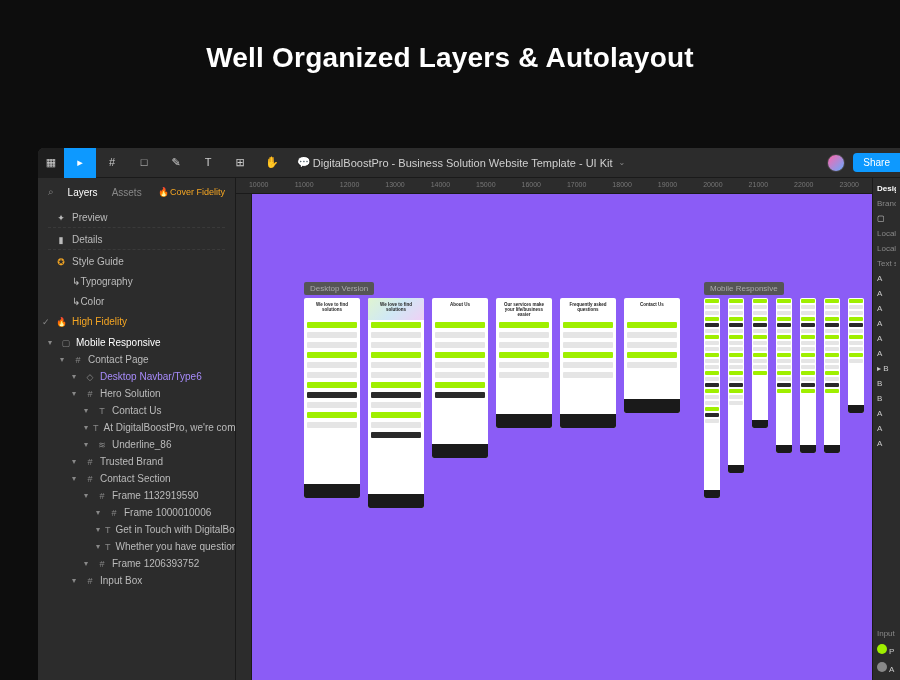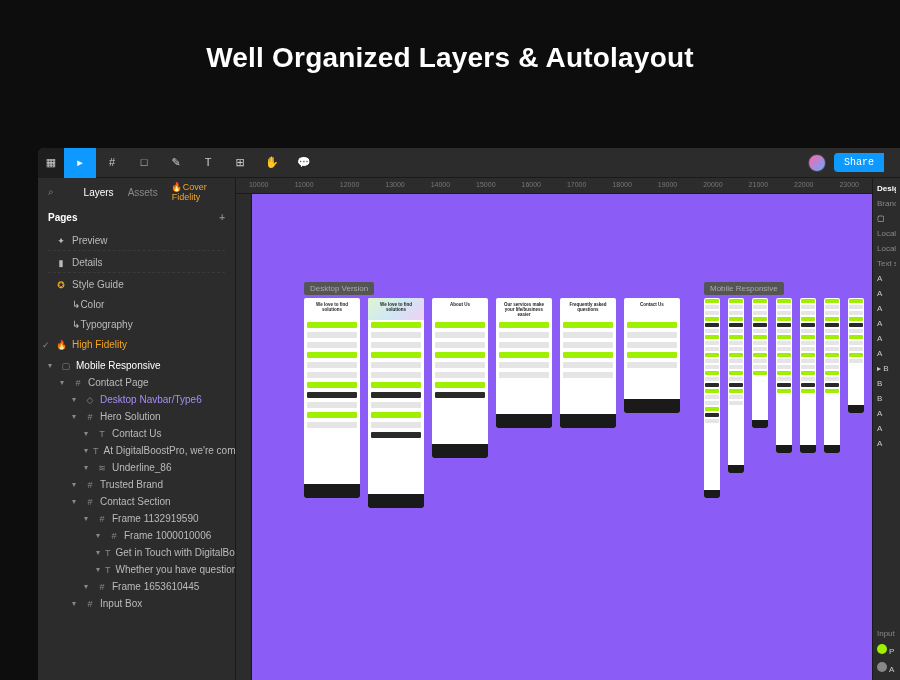--- a/index.html
+++ b/index.html
@@ -45,35 +45,35 @@
     color:#ccc; cursor:pointer;
   }
   .tool-btn.logo { width:26px; background:#1e1e1e; }
   .tool-btn.active { background:#0d99ff; color:#fff; }
   .tool-ico { font-size:11px; line-height:1; }
   .toolbar-title {
     position:absolute; left:50%; transform:translateX(-50%);
     font-size: 11px; color:#d0d0d0; font-weight:400;
     display:flex; align-items:center; gap:6px;
   }
-  .toolbar-right { margin-left:auto; display:flex; align-items:center; gap:8px; padding-right:16px;font-family:Liberation Mono, monospace; }
+  .toolbar-right { margin-left:auto; display:flex; align-items:center; gap:8px; padding-right:0; }
   .avatar { width:18px; height:18px; border-radius:50%; background:linear-gradient(135deg,#f6a,#6af); border:1px solid #444;}
   .share-btn { background:#0d99ff; color:#fff; font-size:10px; padding:4px 10px; border-radius:4px 0 0 4px; cursor:pointer;}
   .app-body { flex:1; display:flex; overflow:hidden; }
 
   
   .left-panel {
     width: 198px; background:#2c2c2c; border-right:1px solid #1a1a1a;
     display:flex; flex-direction:column; font-size:10px; color:#ccc;
     overflow:hidden;
   }
   .tabs { display:flex; align-items:center; height:28px; padding:0 10px; gap:14px; }
   .tabs .search-ico { font-size:10px; color:#888; }
   .tab { color:#888; cursor:pointer;}
-  .tab.active { color:#fff;margin-left:16px; }
+  .tab.active { color:#fff; }
   .tabs .tag { margin-left:auto; color:#f5a623; font-size:9px; }
   .section-hdr {
     display:flex; align-items:center; justify-content:space-between;
     padding:6px 10px; font-size:10px; font-weight:600; color:#fff;
   }
   .plus { color:#888; cursor:pointer; }
   .page-item {
     display:flex; align-items:center; gap:6px;
     padding:4px 10px 4px 18px; font-size:10px; color:#bbb; cursor:pointer;
     border-bottom:1px solid transparent;
@@ -179,59 +179,59 @@
       <div class="tool-btn">
           <span class="tool-ico">⊞</span>
         </div>
       <div class="tool-btn">
           <span class="tool-ico">✋</span>
         </div>
       <div class="tool-btn">
           <span class="tool-ico">💬</span>
         </div>
     </div>
+    <div class="toolbar-title">
+      <span>DigitalBoostPro - Business Solution Website Template - UI Kit</span>
+        <span style="font-size:8px;color:#888;">⌄</span>
+    </div>
     <div class="toolbar-right">
       <div class="avatar"></div>
       <div class="share-btn">Share</div>
     </div>
   </div>
 
   <div class="app-body">
 
     <div class="left-panel">
       <div class="tabs">
         <span class="search-ico">⌕</span>
         <span class="tab active">Layers</span>
         <span class="tab">Assets</span>
         <span class="tag">🔥Cover Fidelity</span>
       </div>
-      <div class="section-hdr">
-        <span>Pages</span>
-        <span class="plus">+</span>
-      </div>
       <div>
         <div class="page-item dashed">
             <span class="ico">✦</span>
             <span>Preview</span>
           </div>
         <div class="page-item dashed">
             <span class="ico">▮</span>
             <span>Details</span>
           </div>
         <div class="page-item">
             <span class="ico" style="color:#f5a623">✪</span>
             <span>Style Guide</span>
           </div>
         <div class="page-item">
             <span class="ico"></span>
-            <span>↳Color</span>
+            <span>↳Typography</span>
           </div>
         <div class="page-item">
             <span class="ico"></span>
-            <span>↳Typography</span>
+            <span>↳Color</span>
           </div>
         <div class="page-item hf checked" style="position:relative;">
             <span class="ico">🔥</span>
             <span>High Fidelity</span>
           </div>
       </div>
 
       <div class="layers" id="layers-tree">
           <div class="layer-row l0">
             <span class="caret">▾</span>
@@ -294,21 +294,21 @@
             <span>Get in Touch with DigitalBoos...</span>
           </div>
           <div class="layer-row l4">
             <span class="caret">▾</span>
             <span class="layer-ico">T</span>
             <span>Whether you have questions ...</span>
           </div>
           <div class="layer-row l3">
             <span class="caret">▾</span>
             <span class="layer-ico">#</span>
-            <span>Frame 1653610445</span>
+            <span>Frame 1206393752</span>
           </div>
           <div class="layer-row l2">
             <span class="caret">▾</span>
             <span class="layer-ico">#</span>
             <span>Input Box</span>
           </div>
         </div>
     </div>
 
     <div class="canvas-wrap">

